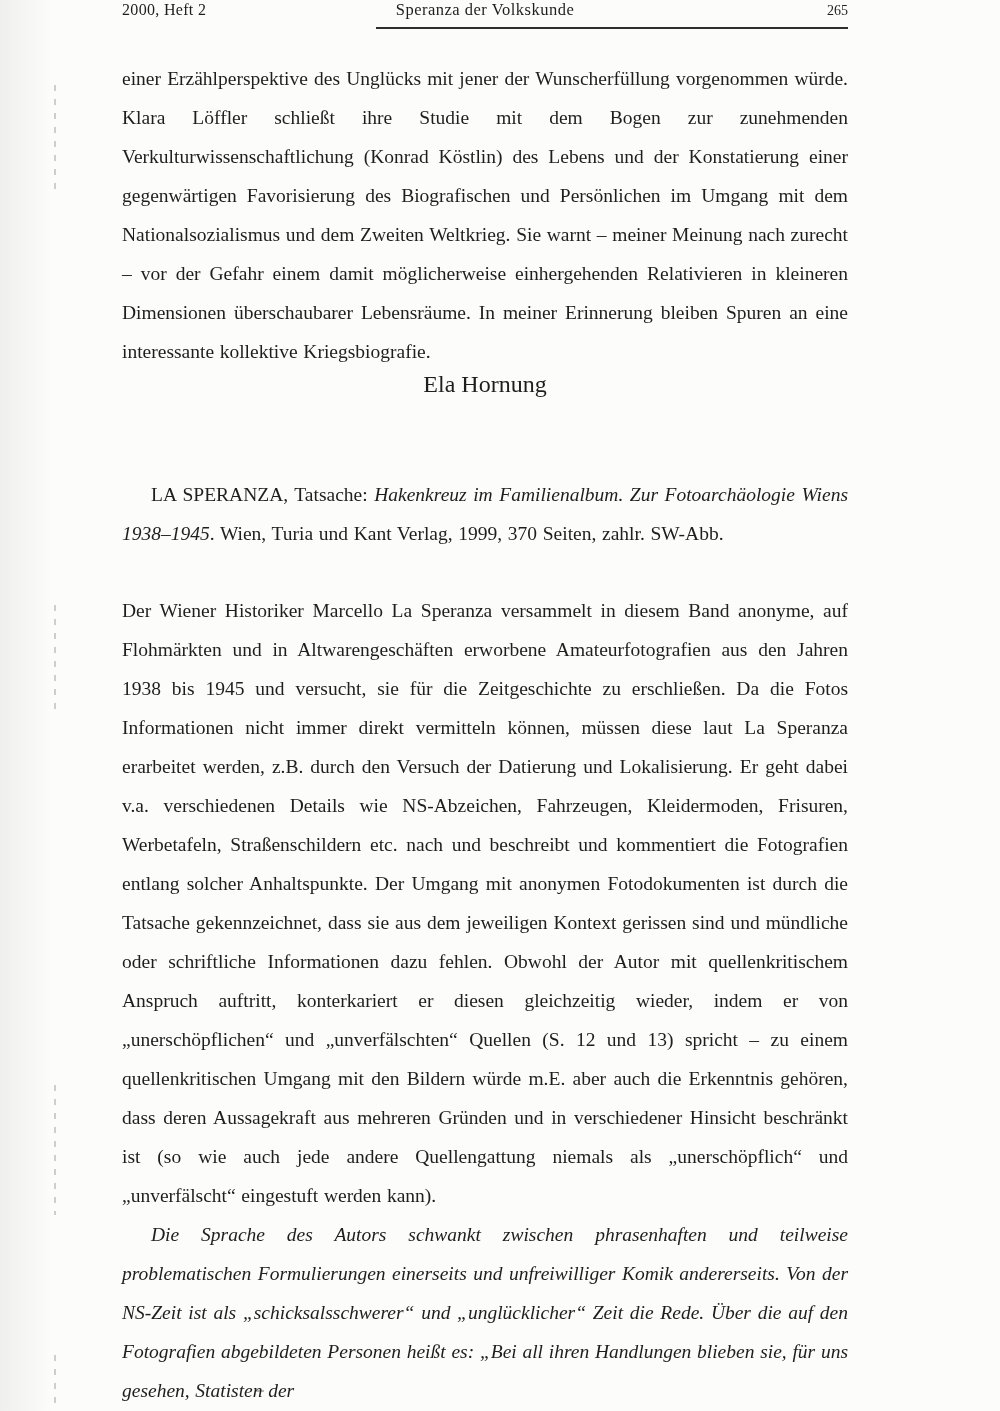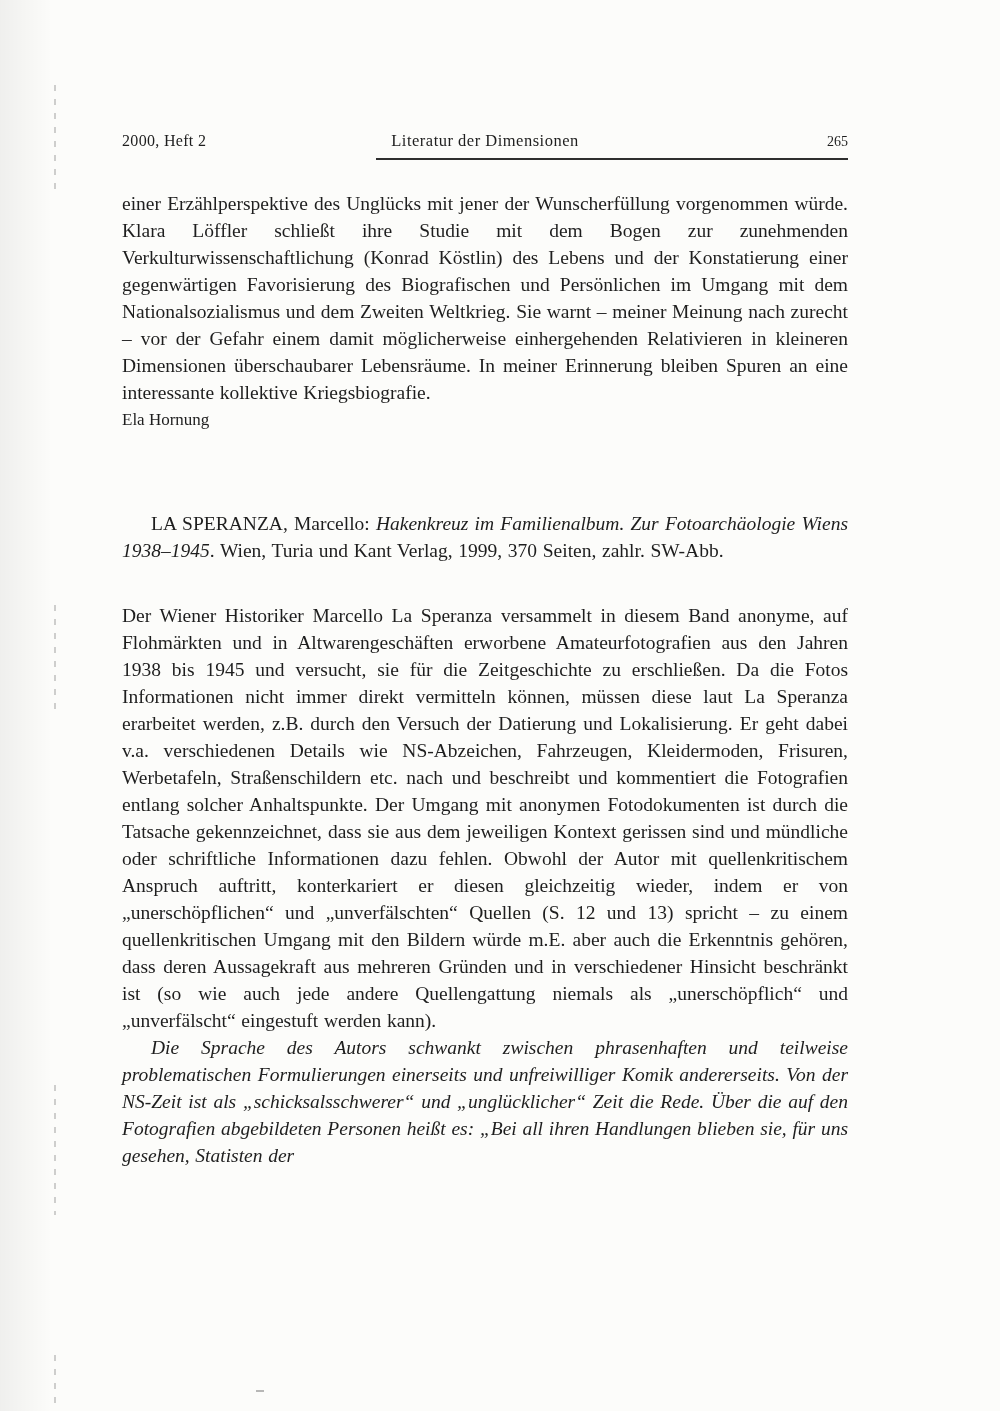--- a/index.html
+++ b/index.html
@@ -47,21 +47,20 @@
     left: 256px; top: 1390px;
     width: 8px; height: 2px;
     background: rgba(100,100,100,0.45);
   }
 
   .text-block {
     position: absolute;
     left: 122px;
     top: 0;
     width: 726px;
-    padding-top: 131px;
   }
 
   .page-header {
     display: grid;
     grid-template-columns: 1fr auto 1fr;
     align-items: baseline;
     column-gap: 10px;
   }
   .page-header .issue {
     justify-self: start;
@@ -81,33 +80,33 @@
   .header-rule {
     margin-top: 7px;
     margin-left: 35%;
     width: 65%;
     height: 2px;
     background: #2e2e2e;
   }
 
   p.body-text {
     font-size: 19.5px;
-    line-height: 27px;
+    line-height: 39px;
     text-align: justify;
     hyphens: auto;
     -webkit-hyphens: auto;
     word-spacing: 0.04em;
   }
 
   p.first-para { margin-top: 30px; }
 
   p.signature {
-    font-size: 17px;
+    font-size: 24px;
     line-height: 27.6px;
-    text-align: left;
+    text-align: center;
   }
 
   p.citation {
     margin-top: 76px;
     text-indent: 29px;
   }
   p.citation em { font-style: italic; }
 
   p.review-body-1 { margin-top: 38px; }
 
@@ -120,29 +119,29 @@
 <div class="scan-tick t1"></div>
 <div class="scan-tick t2"></div>
 <div class="scan-tick t3"></div>
 <div class="scan-tick t4"></div>
 <div class="scan-dash"></div>
 
 <div class="text-block">
 
   <header class="page-header">
     <span class="issue">2000, Heft 2</span>
-    <span class="journal">Literatur der Dimensionen</span>
+    <span class="journal">Speranza der Volkskunde</span>
     <span class="pagenum">265</span>
   </header>
 
   <div class="header-rule"></div>
 
   <p class="body-text first-para">einer Erzählperspektive des Unglücks mit jener der Wunscherfüllung vorgenommen würde. Klara Löffler schließt ihre Studie mit dem Bogen zur zunehmenden Verkulturwissenschaftlichung (Konrad Köstlin) des Lebens und der Konstatierung einer gegenwärtigen Favorisierung des Biografischen und Persönlichen im Umgang mit dem Nationalsozialismus und dem Zweiten Weltkrieg. Sie warnt – meiner Meinung nach zurecht – vor der Gefahr einem damit möglicherweise einhergehenden Relativieren in kleineren Dimensionen überschaubarer Lebensräume. In meiner Erinnerung bleiben Spuren an eine interessante kollektive Kriegsbiografie.</p>
 
   <p class="signature">Ela Hornung</p>
 
-  <p class="body-text citation"><span>LA SPERANZA, Marcello: </span><em>Hakenkreuz im Familienalbum. Zur Fotoarchäologie Wiens 1938–1945</em><span>. Wien, Turia und Kant Verlag, 1999, 370 Seiten, zahlr. SW-Abb.</span></p>
+  <p class="body-text citation"><span>LA SPERANZA, Tatsache: </span><em>Hakenkreuz im Familienalbum. Zur Fotoarchäologie Wiens 1938–1945</em><span>. Wien, Turia und Kant Verlag, 1999, 370 Seiten, zahlr. SW-Abb.</span></p>
 
   <p class="body-text review-body-1">Der Wiener Historiker Marcello La Speranza versammelt in diesem Band anonyme, auf Flohmärkten und in Altwarengeschäften erworbene Amateurfotografien aus den Jahren 1938 bis 1945 und versucht, sie für die Zeitgeschichte zu erschließen. Da die Fotos Informationen nicht immer direkt vermitteln können, müssen diese laut La Speranza erarbeitet werden, z.B. durch den Versuch der Datierung und Lokalisierung. Er geht dabei v.a. verschiedenen Details wie NS-Abzeichen, Fahrzeugen, Kleidermoden, Frisuren, Werbetafeln, Straßenschildern etc. nach und beschreibt und kommentiert die Fotografien entlang solcher Anhaltspunkte. Der Umgang mit anonymen Fotodokumenten ist durch die Tatsache gekennzeichnet, dass sie aus dem jeweiligen Kontext gerissen sind und mündliche oder schriftliche Informationen dazu fehlen. Obwohl der Autor mit quellenkritischem Anspruch auftritt, konterkariert er diesen gleichzeitig wieder, indem er von „unerschöpflichen“ und „unverfälschten“ Quellen (S. 12 und 13) spricht – zu einem quellenkritischen Umgang mit den Bildern würde m.E. aber auch die Erkenntnis gehören, dass deren Aussagekraft aus mehreren Gründen und in verschiedener Hinsicht beschränkt ist (so wie auch jede andere Quellengattung niemals als „unerschöpflich“ und „unverfälscht“ eingestuft werden kann).</p>
 
   <p class="body-text review-body-2">Die Sprache des Autors schwankt zwischen phrasenhaften und teilweise problematischen Formulierungen einerseits und unfreiwilliger Komik andererseits. Von der NS-Zeit ist als „schicksalsschwerer“ und „unglücklicher“ Zeit die Rede. Über die auf den Fotografien abgebildeten Personen heißt es: „Bei all ihren Handlungen blieben sie, für uns gesehen, Statisten der</p>
 
 </div>
 
 </body></html>

